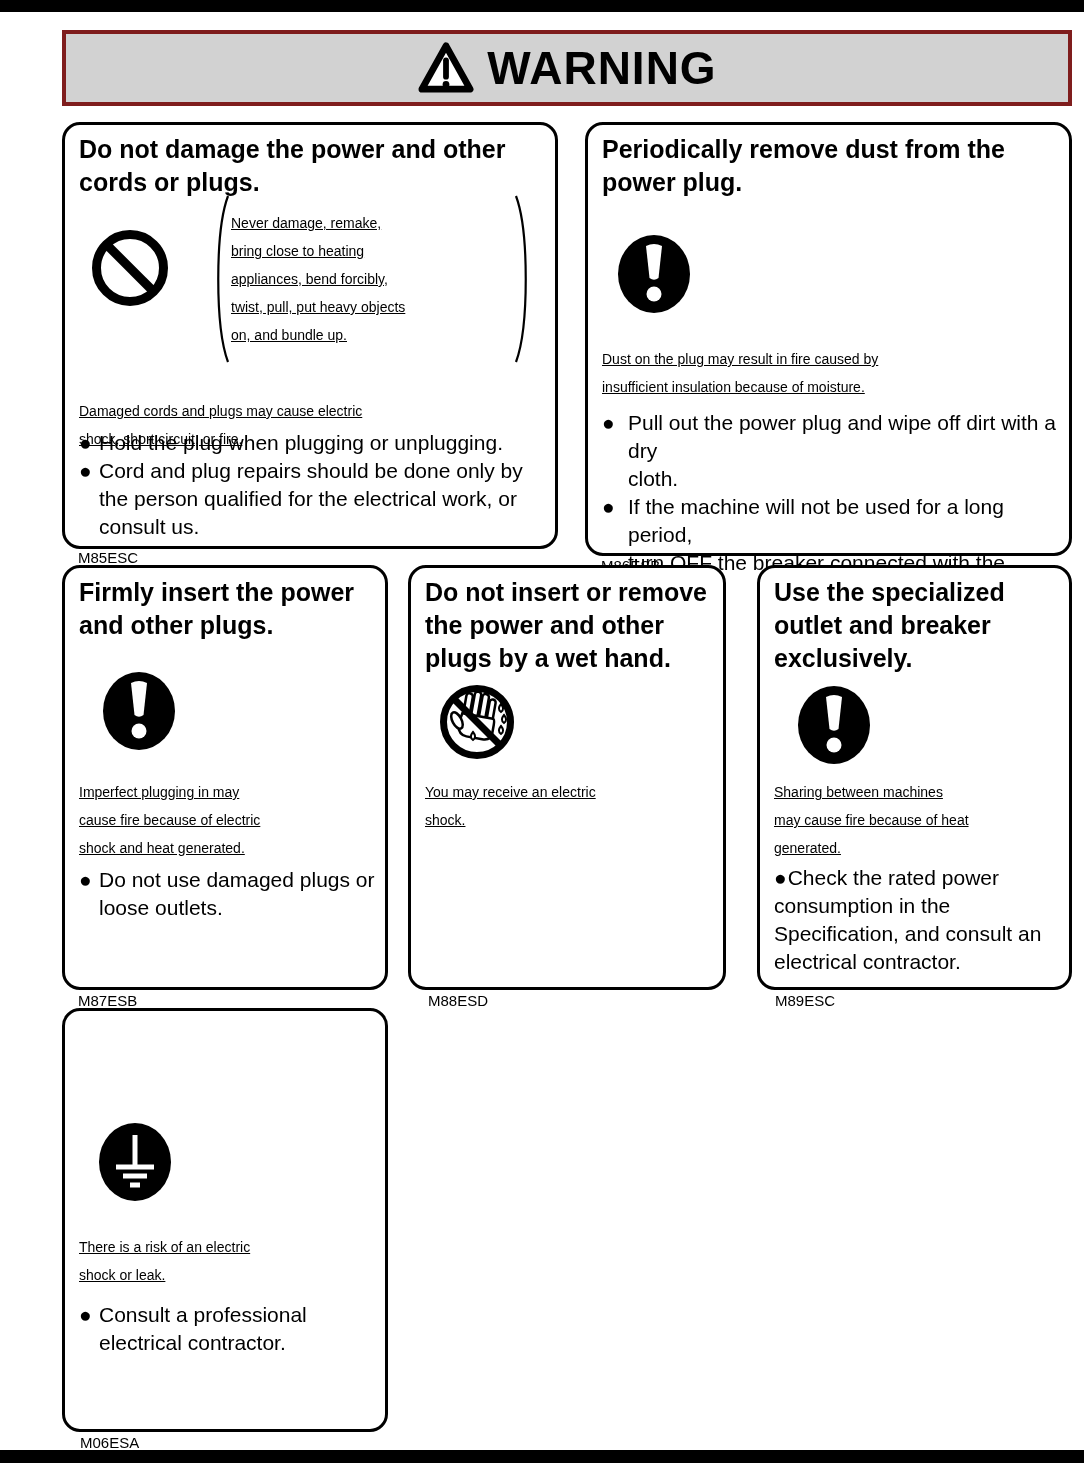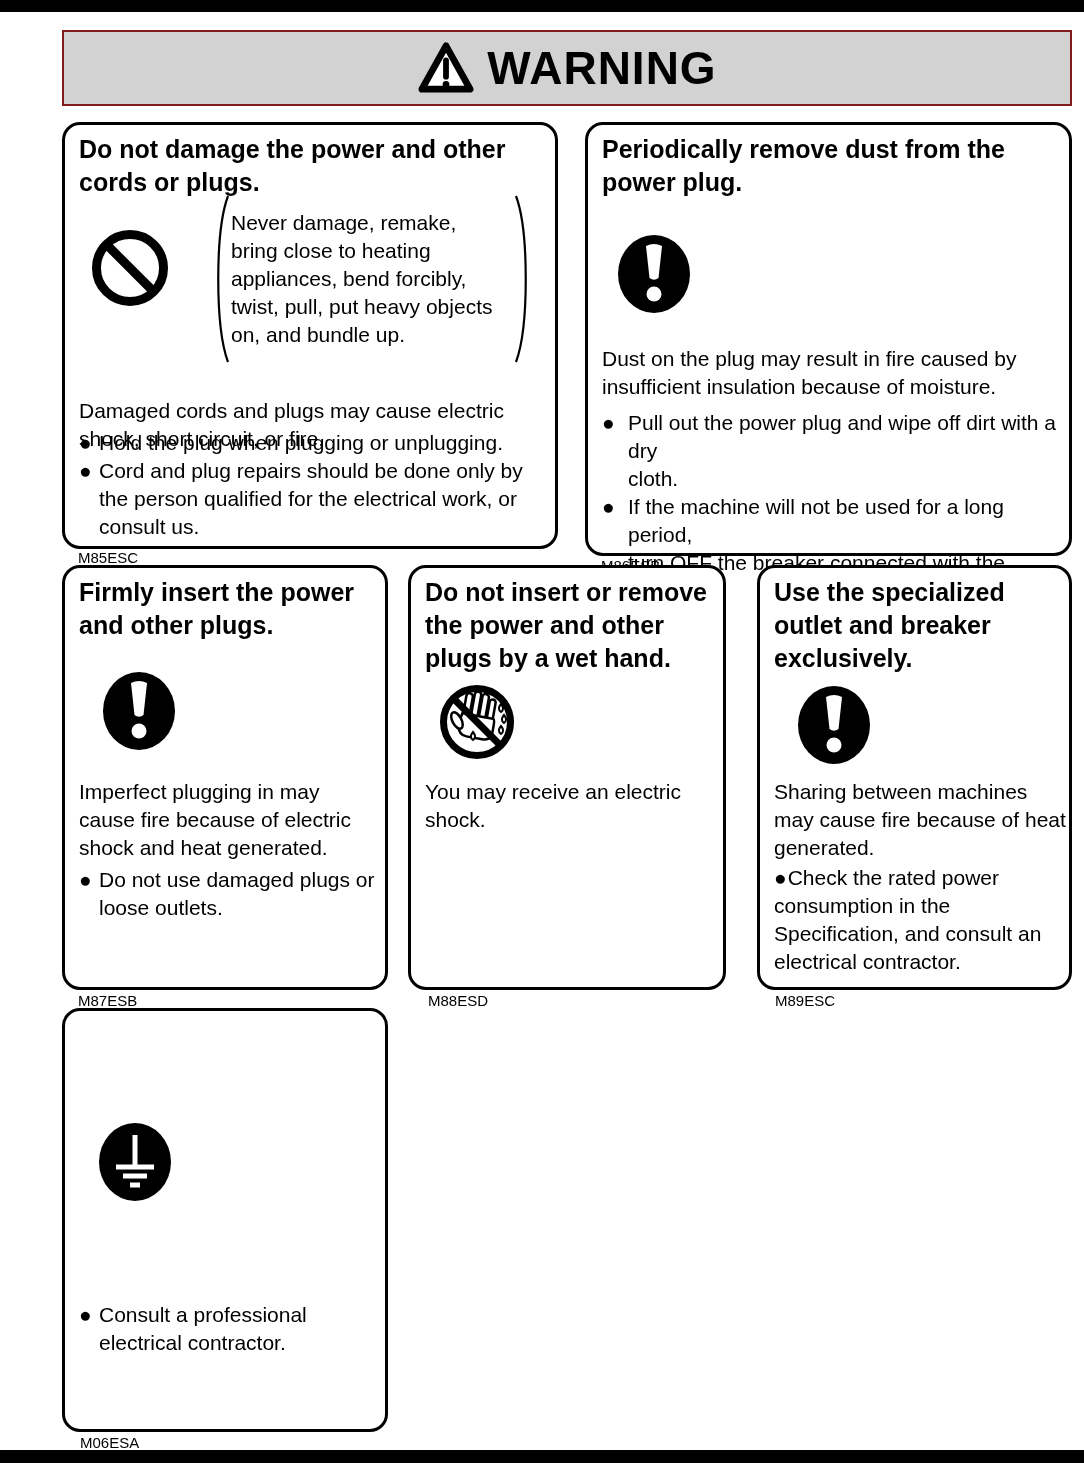--- a/index.html
+++ b/index.html
@@ -2,28 +2,28 @@
 <html style="--header-bg: #d2d2d2; --ink: #000000;"><head>
 <meta charset="utf-8">
 <style>
   html,body{margin:0;padding:0;background:#ffffff;}
   .page{position:relative;width:1084px;height:1463px;background:#fff;
         font-family:"Liberation Sans", sans-serif;color:var(--ink,#000);overflow:hidden;}
   .bar{position:absolute;left:0;width:1084px;background:#000;}
   .bar-top{top:0;height:12px;}
   .bar-bottom{top:1450px;height:13px;}
   .hdr{position:absolute;left:62px;top:30px;width:1010px;height:76px;box-sizing:border-box;
-       border:2px solid #7f1d1d;background:var(--header-bg,#d2d2d2);
+       border:4px solid #7f1d1d;background:var(--header-bg,#d2d2d2);
        display:flex;align-items:center;justify-content:center;gap:12px;}
   .hdr-title{font-weight:bold;font-size:46px;letter-spacing:1px;line-height:1;}
   .card{position:absolute;box-sizing:border-box;border:3px solid #000;border-radius:18px;background:#fff;}
   .card-title{position:absolute;left:14px;top:8px;margin:0;white-space:pre-line;
               font-weight:bold;font-size:25px;line-height:33px;}
   .abs{position:absolute;}
-  .txt{margin:0;white-space:pre-line;font-size:21px;line-height:28px;}
+  .txt{margin:0;white-space:pre-line;font-size:14px;line-height:28px;text-decoration:underline;}
   .bullets{position:absolute;}
   .bullet{position:relative;margin:0;padding-left:20px;white-space:pre-line;font-size:21px;line-height:28px;}
   .bullet::before{content:"\25CF";position:absolute;left:0;top:0;}
   .bullet.spaced{padding-left:26px;}
   .bullet.flush{padding-left:0;}
   .bullet.flush::before{content:"\25CF";position:static;margin-right:1px;}
   .code{position:absolute;font-size:15px;line-height:14px;}
   .paren-row{position:absolute;display:flex;align-items:stretch;}
   .paren-txt{width:282px;padding-top:16px;box-sizing:border-box;}
 </style>
@@ -164,20 +164,22 @@
   <section class="card" style="left:62px;top:1008px;width:326px;height:424px;">
     <svg class="abs" style="left:34px;top:112px;" viewBox="0 0 72 78" width="72" height="78">
       <ellipse cx="36" cy="39" rx="36" ry="39" fill="#000"></ellipse>
       <g stroke="#fff" stroke-width="5">
         <line x1="36" y1="12" x2="36" y2="44"></line>
         <line x1="17" y1="44" x2="55" y2="44"></line>
         <line x1="24" y1="53" x2="48" y2="53"></line>
         <line x1="31" y1="62" x2="41" y2="62"></line>
       </g>
     </svg>
+    <p class="txt abs" style="left:14px;top:222px;">There is a risk of an electric
+shock or leak.</p>
     <div class="bullets" style="left:14px;top:290px;">
       <p class="bullet">Consult a professional
 electrical contractor.</p>
     </div>
   </section>
   <span class="code" style="left:80px;top:1436px;">M06ESA</span>
 
 </div>
 
 </body></html>

